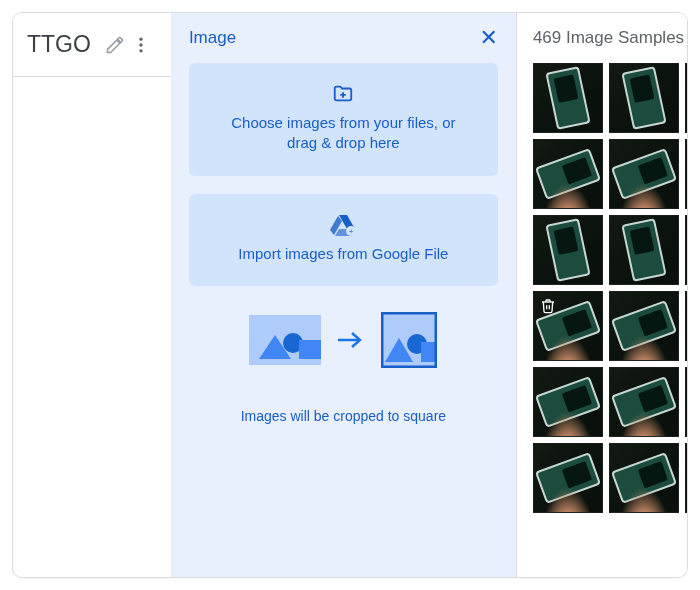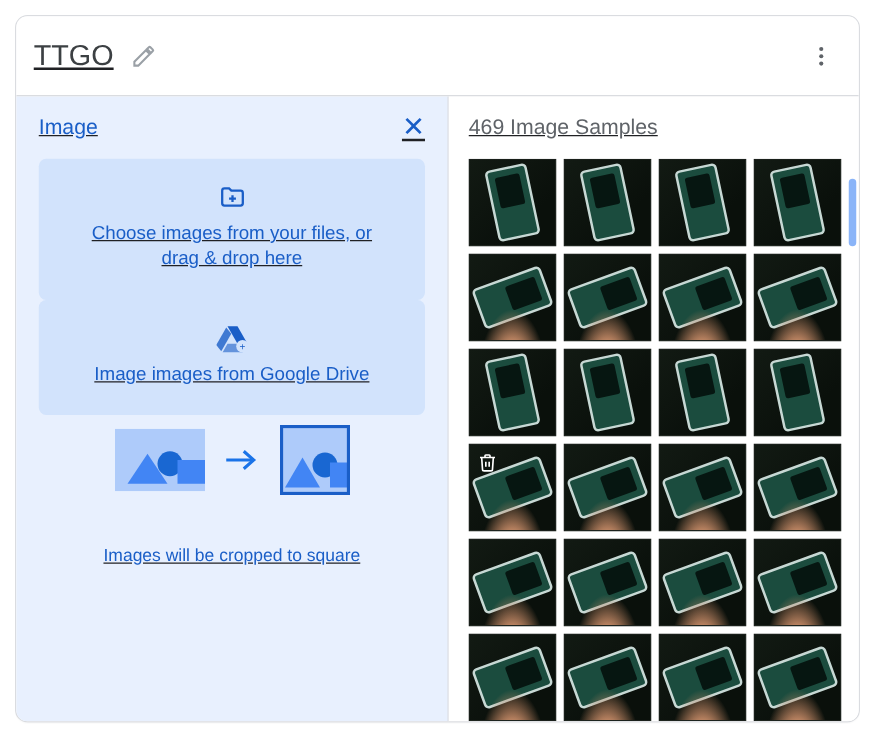--- a/index.html
+++ b/index.html
@@ -24,24 +24,23 @@
     height: 590px;
     overflow: hidden;
   }
   .card {
     width: 676px;
     height: 566px;
     border: 1px solid var(--grey-300);
     border-radius: 10px;
     overflow: hidden;
     display: flex;
-    flex-direction: column;
+    flex-direction: row;
     position: relative;
     box-shadow: 0 1px 1px rgba(0,0,0,.02);
-    text-decoration: underline;
   }
   
   .hdr {
     height: 64px;
     display: flex;
     align-items: center;
     padding: 0 14px;
     border-bottom: 1px solid var(--grey-300);
     background: #fff;
     z-index: 2;
@@ -79,20 +78,21 @@
   .dropzone, .drivebox {
     background: var(--blue-050);
     border-radius: 6px;
     padding: 20px 28px 22px 28px;
     display: flex;
     flex-direction: column;
     align-items: center;
     text-align: center;
     font-size: 15px;
     line-height: 1.35;
+    margin-bottom: 18px;
     cursor: pointer;
   }
   .dropzone svg, .drivebox svg { margin-bottom: 8px; }
   .crop-illus {
     display: flex;
     align-items: center;
     justify-content: center;
     gap: 16px;
     margin-top: 8px;
     margin-bottom: 12px;
@@ -228,21 +228,21 @@
       </div>
 
       <div class="drivebox">
         <svg width="26" height="22" viewBox="0 0 26 22" fill="currentColor">
           <polygon points="9,1 17,1 25,15 17,15"></polygon>
           <polygon points="8,2 0,16 4,21 12,7" fill-opacity=".8"></polygon>
           <polygon points="5,22 9,15 25,15 21,22" fill-opacity=".6"></polygon>
           <circle cx="21" cy="17" r="5" fill="#d2e3fc"></circle>
           <text x="21" y="20" text-anchor="middle" font-size="8" fill="currentColor">+</text>
         </svg>
-        <span>Image images from Google Drive</span>
+        <span>Import images from Google File</span>
       </div>
 
       <div class="crop-illus">
         <svg width="72" height="50" viewBox="0 0 72 50">
           <rect width="72" height="50" fill="#aecbfa"></rect>
           <polygon points="10,44 26,20 42,44" fill="#4285f4"></polygon>
           <circle cx="44" cy="28" r="10" fill="#1967d2"></circle>
           <rect x="50" y="25" width="22" height="19" fill="#4285f4"></rect>
         </svg>
         <svg width="28" height="20" viewBox="0 0 28 20" fill="none" stroke="#1a73e8" stroke-width="2.5">

